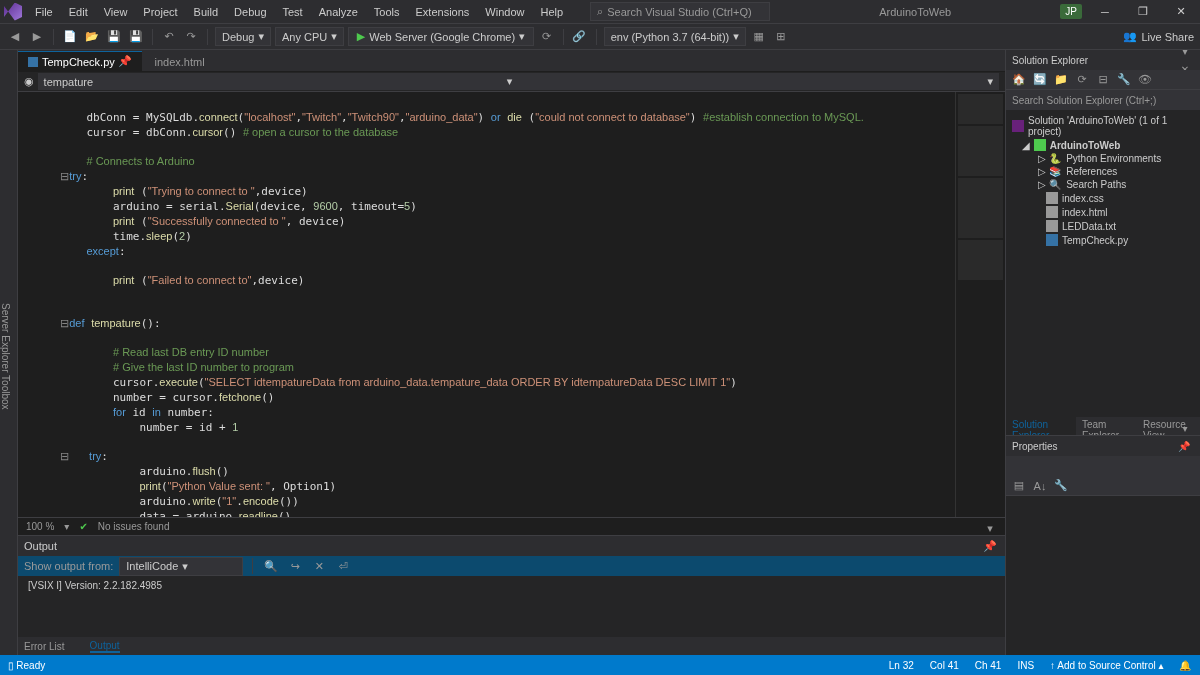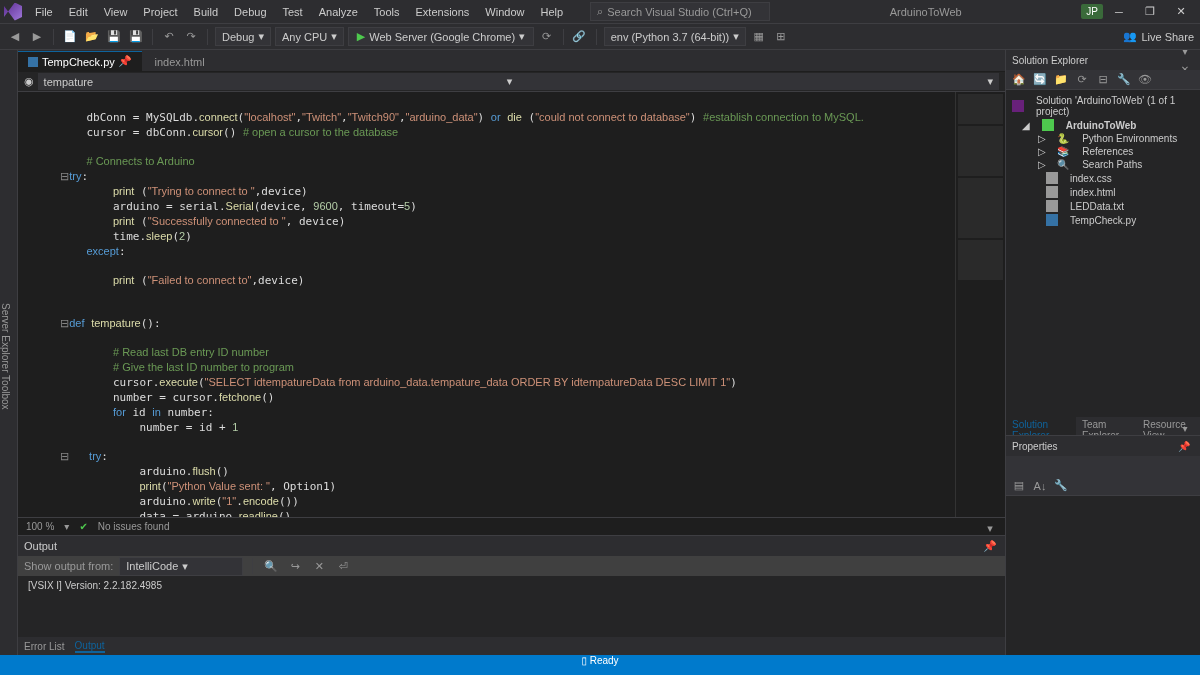--- a/index.html
+++ b/index.html
@@ -4,21 +4,21 @@
 <style>
 * { margin: 0; padding: 0; box-sizing: border-box; font-family: 'Segoe UI', Tahoma, sans-serif; }
 body { background: #2d2d30; color: #ccc; font-size: 11px; width: 1200px; height: 675px; overflow: hidden; display: flex; flex-direction: column; }
 .titlebar { height: 24px; background: #2d2d30; display: flex; align-items: center; padding: 0 4px; border-bottom: 1px solid #3e3e42; }
 .vs-logo { width: 18px; height: 18px; background: linear-gradient(135deg, #5c2d91, #a179dc); margin-right: 6px; clip-path: polygon(0 80%, 60% 0, 100% 20%, 100% 80%, 60% 100%, 0 20%); }
 .menu { display: flex; gap: 2px; }
 .menu-item { padding: 3px 7px; cursor: pointer; color: #ccc; }
 .quicklaunch { margin-left: 20px; background: #333337; border: 1px solid #3e3e42; padding: 2px 6px; width: 180px; color: #999; display: flex; align-items: center; }
 .qicon { margin-right: 4px; }
 .title-center { flex: 1; text-align: center; color: #999; }
-.title-right { display: flex; align-items: center; gap: 1px; }
+.title-right { display: flex; align-items: center; gap: 8px; }
 .user-badge { background: #3a6a3a; color: #fff; padding: 2px 5px; border-radius: 2px; font-size: 10px; }
 .win-btn { width: 30px; height: 20px; display: flex; align-items: center; justify-content: center; color: #ccc; cursor: pointer; }
 .toolbar { height: 26px; background: #2d2d30; display: flex; align-items: center; padding: 0 6px; gap: 4px; border-bottom: 1px solid #3e3e42; }
 .tb-btn { width: 18px; height: 18px; display: flex; align-items: center; justify-content: center; color: #999; cursor: pointer; }
 .tb-sep { width: 1px; height: 16px; background: #3e3e42; margin: 0 3px; }
 .tb-combo { background: #333337; border: 1px solid #3e3e42; padding: 2px 6px; color: #ccc; display: flex; align-items: center; gap: 4px; cursor: pointer; }
 .tb-start { background: #333337; border: 1px solid #3e3e42; padding: 2px 8px; color: #ccc; display: flex; align-items: center; gap: 4px; cursor: pointer; }
 .tb-start .play { color: #4ec94e; }
 .main { flex: 1; display: flex; overflow: hidden; }
 .leftbar { width: 18px; background: #2d2d30; border-right: 1px solid #3e3e42; writing-mode: vertical-lr; text-align: center; padding-top: 8px; font-size: 10px; color: #999; }
@@ -32,41 +32,41 @@
 .nav-combo { flex: 1; background: #333337; padding: 2px 6px; color: #ccc; display: flex; justify-content: space-between; align-items: center; cursor: pointer; }
 .editor-body { flex: 1; display: flex; background: #1e1e1e; overflow: hidden; position: relative; }
 .code { flex: 1; font-family: Consolas, monospace; font-size: 11px; line-height: 14px; padding: 4px 0 0 8px; white-space: pre; color: #dcdcdc; overflow: hidden; margin-left: 34px; }
 .k { color: #569cd6; } .s { color: #ce9178; } .c { color: #6a9955; } .n { color: #b5cea8; text-align: right; } .f { color: #dcdcaa; }
 .minimap { width: 50px; background: #1e1e1e; border-left: 1px solid #333; }
 .mm-block { margin: 2px; background: #2a2a2a; height: 30px; }
 .indicators { height: 18px; background: #1e1e1e; border-top: 1px solid #3e3e42; display: flex; align-items: center; padding: 0 8px; gap: 10px; color: #999; font-size: 10px; }
 .green-check { color: #4ec94e; }
 .output-panel { height: 120px; border-top: 1px solid #3e3e42; display: flex; flex-direction: column; }
 .out-header { height: 20px; background: #2d2d30; display: flex; align-items: center; justify-content: space-between; padding: 0 6px; }
-.out-toolbar { height: 20px; background: #404040; display: flex; align-items: center; padding: 0 6px; gap: 6px; color: #999; }
+.out-toolbar { height: 20px; background: #0c4a6e; display: flex; align-items: center; padding: 0 6px; gap: 6px; color: #999; }
 .out-body { flex: 1; background: #252526; padding: 4px 10px; font-family: Consolas, monospace; font-size: 10px; color: #ccc; }
-.out-tabs { height: 18px; background: #2d2d30; display: flex; align-items: center; padding: 0 6px; gap: 10px; font-size: 10px; }
+.out-tabs { height: 18px; background: #2d2d30; display: flex; align-items: center; padding: 0 6px; gap: 25px; font-size: 10px; }
 .out-tab { color: #999; cursor: pointer; }
 .out-tab.active { color: #0e639c; border-bottom: 2px solid #0e639c; }
 .right-panel { width: 195px; background: #252526; border-left: 1px solid #3e3e42; display: flex; flex-direction: column; }
 .panel-header { height: 20px; background: #2d2d30; display: flex; align-items: center; justify-content: space-between; padding: 0 6px; font-size: 10px; }
 .panel-toolbar { height: 20px; background: #333337; display: flex; align-items: center; padding: 0 4px; gap: 3px; border-bottom: 1px solid #3e3e42; }
 .panel-search { height: 20px; background: #333337; padding: 2px 6px; color: #999; font-size: 10px; display: flex; align-items: center; }
 .tree { flex: 1; background: #252526; padding: 4px 2px; font-size: 10px; }
-.tree-row { display: flex; align-items: center; padding: 1px 4px; gap: 12px; cursor: pointer; }
+.tree-row { display: flex; align-items: center; padding: 1px 4px; gap: 4px; cursor: pointer; }
 .tree-icon { width: 12px; height: 12px; flex-shrink: 0; }
 .sln-icon { background: #68217a; }
 .proj-icon { background: #4ec94e; }
 .py-file-icon { background: #3572a5; }
 .file-icon { background: #999; }
 .panel-tabs { height: 18px; background: #2d2d30; display: flex; font-size: 10px; }
 .ptab { padding: 2px 6px; cursor: pointer; color: #999; }
 .ptab.active { background: #252526; color: #0e639c; }
 .props-panel { height: 220px; border-top: 1px solid #3e3e42; display: flex; flex-direction: column; }
-.status { height: 20px; background: #007acc; color: #fff; display: flex; align-items: center; padding: 0 8px; font-size: 10px; gap: 16px; flex-direction: column; }
+.status { height: 20px; background: #007acc; color: #fff; display: flex; align-items: center; padding: 0 8px; font-size: 10px; gap: 16px; }
 .status-right { margin-left: auto; display: flex; gap: 16px; }
 .fold { color: #858585; cursor: pointer; }
 .liveshare { margin-left: auto; display: flex; align-items: center; gap: 4px; color: #ccc; }
 </style>
 </head>
 <body>
 
 <div class="titlebar">
   <div class="vs-logo"></div>
   <div class="menu">
@@ -261,20 +261,23 @@
     </div>
     <div class="panel-toolbar">
       <div class="tb-btn">🏠</div>
       <div class="tb-btn">🔄</div>
       <div class="tb-btn">📁</div>
       <div class="tb-btn">⟳</div>
       <div class="tb-btn">⊟</div>
       <div class="tb-btn">🔧</div>
       <div class="tb-btn">👁</div>
     </div>
+    <div class="panel-search">
+      <span>Search Solution Explorer (Ctrl+;)</span>
+    </div>
     <div class="tree">
       <div class="tree-row">
         <div class="tree-icon sln-icon"></div>
         <span>Solution 'ArduinoToWeb' (1 of 1 project)</span>
       </div>
       <div class="tree-row" style="padding-left:14px">
         <span>◢</span>
         <div class="tree-icon proj-icon"></div>
         <b>ArduinoToWeb</b>
       </div>

